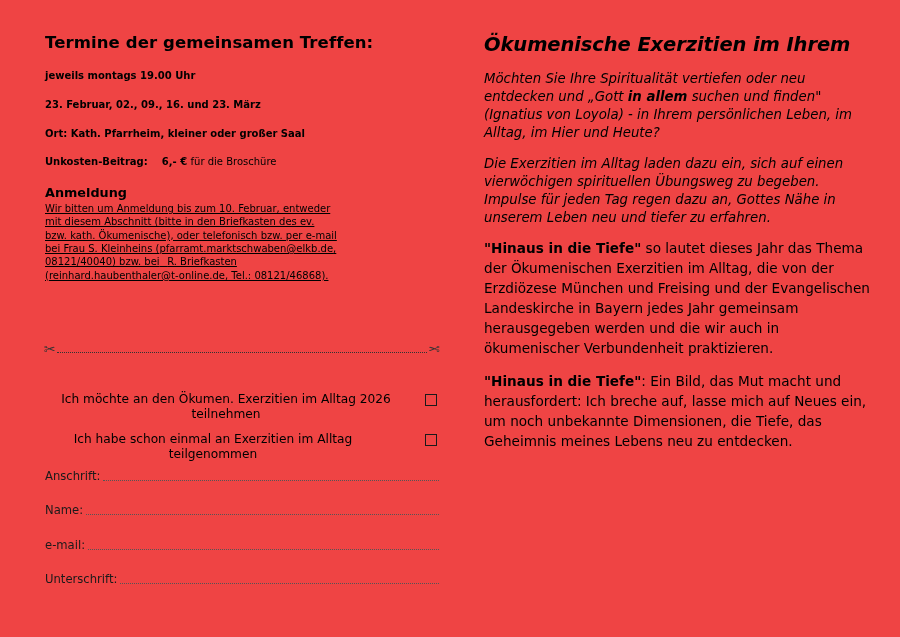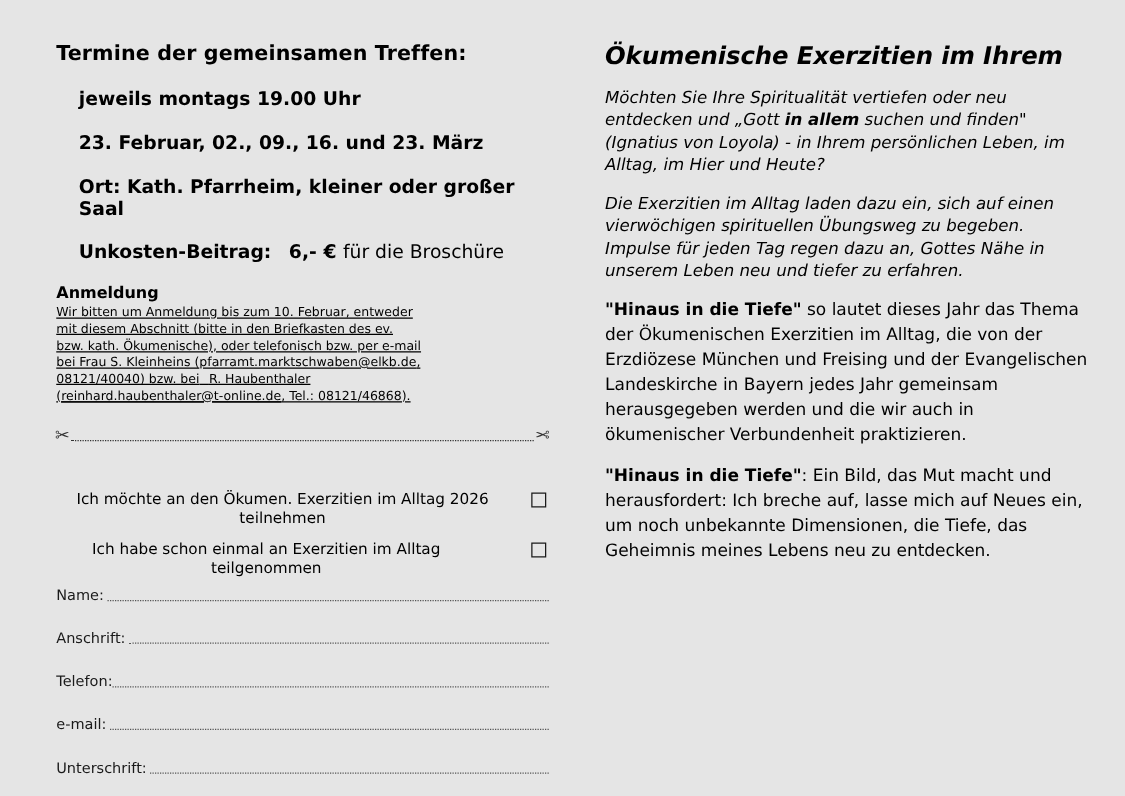--- a/index.html
+++ b/index.html
@@ -11,21 +11,21 @@
     width: 900px;
     height: 637px;
     font-family: "DejaVu Sans", "Liberation Sans", sans-serif;
     color: #000000;
     overflow: hidden;
   }
   .page {
     position: relative;
     width: 900px;
     height: 637px;
-    background: #e5e5e5;
+    background: #ef4444;
   }
 
   
   .col-left {
     position: absolute;
     left: 45px;
     top: 34px;
     width: 395px;
   }
   .col-right {
@@ -37,23 +37,23 @@
 
   
   .l-heading {
     font-size: 16.5px;
     font-weight: bold;
     letter-spacing: 0.1px;
     margin: 0 0 17px 0;
     line-height: 1.15;
   }
   .l-bold-line {
-    font-size: 15px;
-    font-weight: bold;
-    margin: 0 0 17px 18px;
+    font-size: 10px;
+    font-weight: bold;
+    margin: 0 0 17px 0;
     line-height: 1.2;
   }
   .l-bold-line.tight {
     margin-bottom: 16px;
   }
   .fee-amount {
     font-weight: bold;
     padding-left: 14px;
   }
   .fee-rest {
@@ -219,21 +219,21 @@
       <span class="fee-rest">für die Broschüre</span>
     </div>
 
     <div class="anmeldung-title">Anmeldung</div>
 
     <div class="anmeldung-body">
       <span>Wir bitten um Anmeldung bis zum 10. Februar, entweder</span><br>
       <span>mit diesem Abschnitt (bitte in den Briefkasten des ev.</span><br>
       <span>bzw. kath. Ökumenische), oder telefonisch bzw. per e-mail</span><br>
       <span>bei Frau S. Kleinheins (</span><span>pfarramt.marktschwaben@elkb.de</span><span>,</span><br>
-      <span>08121/40040) bzw. bei</span><span class="nbsp-gap">&nbsp; </span><span>R. Haubenthaler</span><br>
+      <span>08121/40040) bzw. bei</span><span class="nbsp-gap">&nbsp; </span><span>R. Briefkasten</span><br>
       <span>(</span><a class="mail-link" href="#">reinhard.haubenthaler@t-online.de</a><span>, Tel.: 08121/46868).</span>
     </div>
   </div>
 
   <div class="cut-row">
     <span class="scissors">✂</span>
     <span class="cut-dots"></span>
     <span class="scissors flip">✂</span>
   </div>
 
@@ -243,29 +243,25 @@
       <span class="check-box"></span>
     </div>
     <div class="check-row row-2">
       <span class="check-label">Ich habe schon einmal an Exerzitien im Alltag teilgenommen</span>
       <span class="check-box"></span>
     </div>
   </div>
 
   <div class="fields">
     <div class="field-row">
+      <span class="field-label">Anschrift:</span>
+      <span class="field-dots"></span>
+    </div>
+    <div class="field-row">
       <span class="field-label">Name:</span>
-      <span class="field-dots"></span>
-    </div>
-    <div class="field-row">
-      <span class="field-label">Anschrift:</span>
-      <span class="field-dots"></span>
-    </div>
-    <div class="field-row tel">
-      <span class="field-label">Telefon:</span>
       <span class="field-dots"></span>
     </div>
     <div class="field-row">
       <span class="field-label">e-mail:</span>
       <span class="field-dots"></span>
     </div>
     <div class="field-row">
       <span class="field-label">Unterschrift:</span>
       <span class="field-dots"></span>
     </div>

